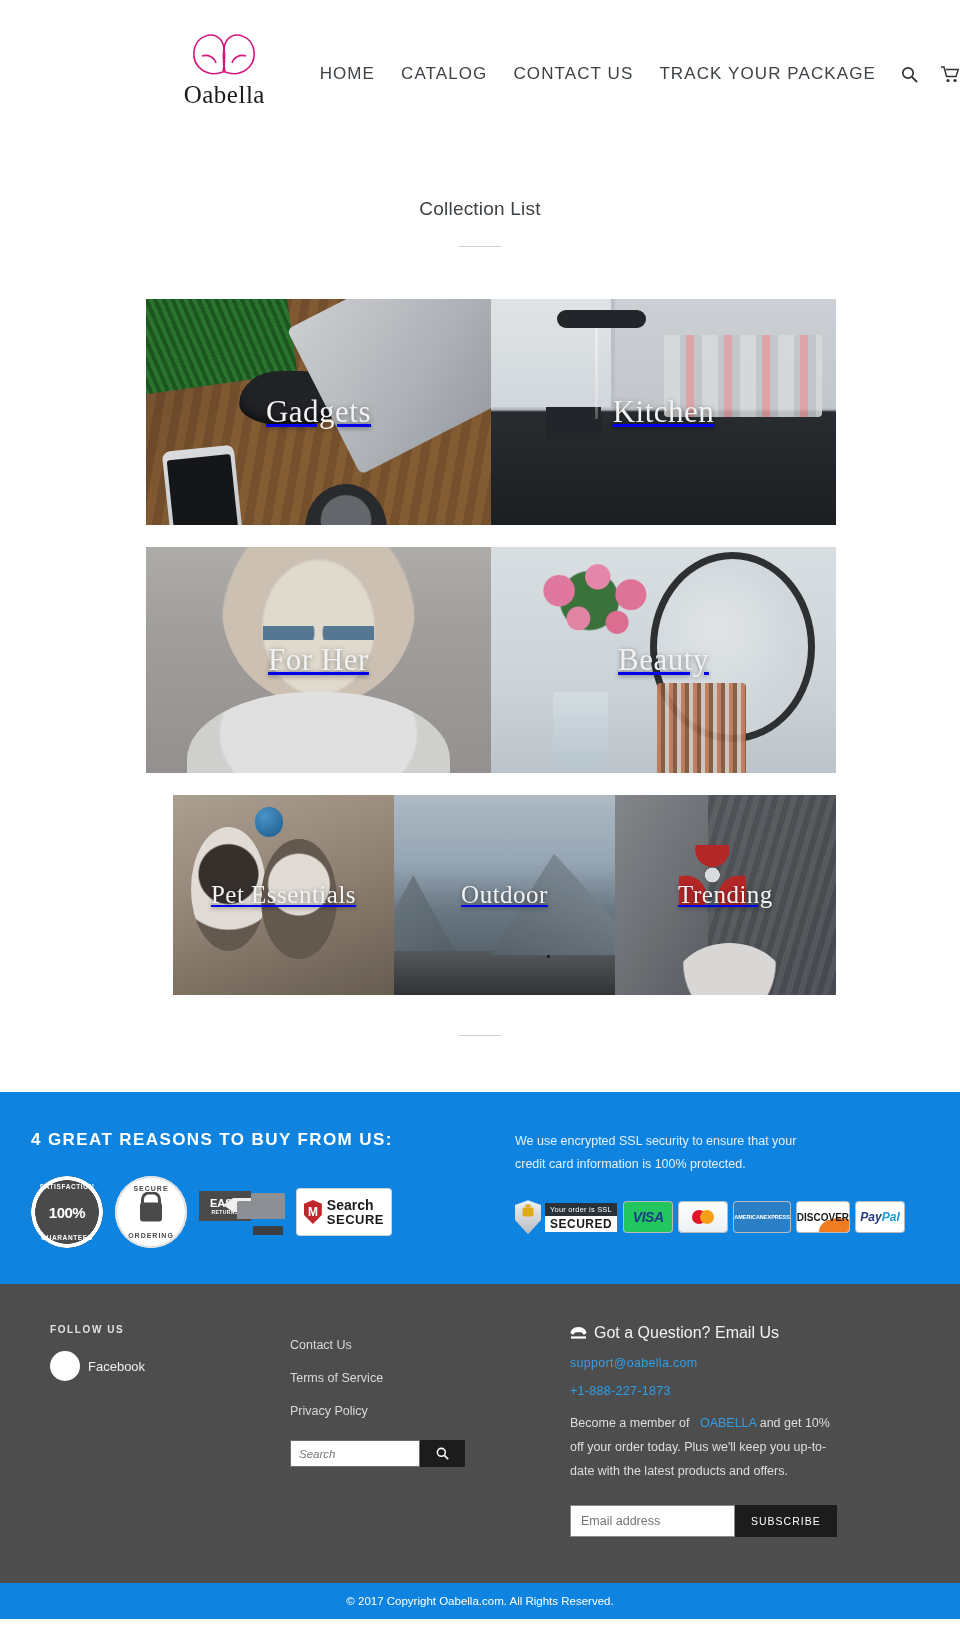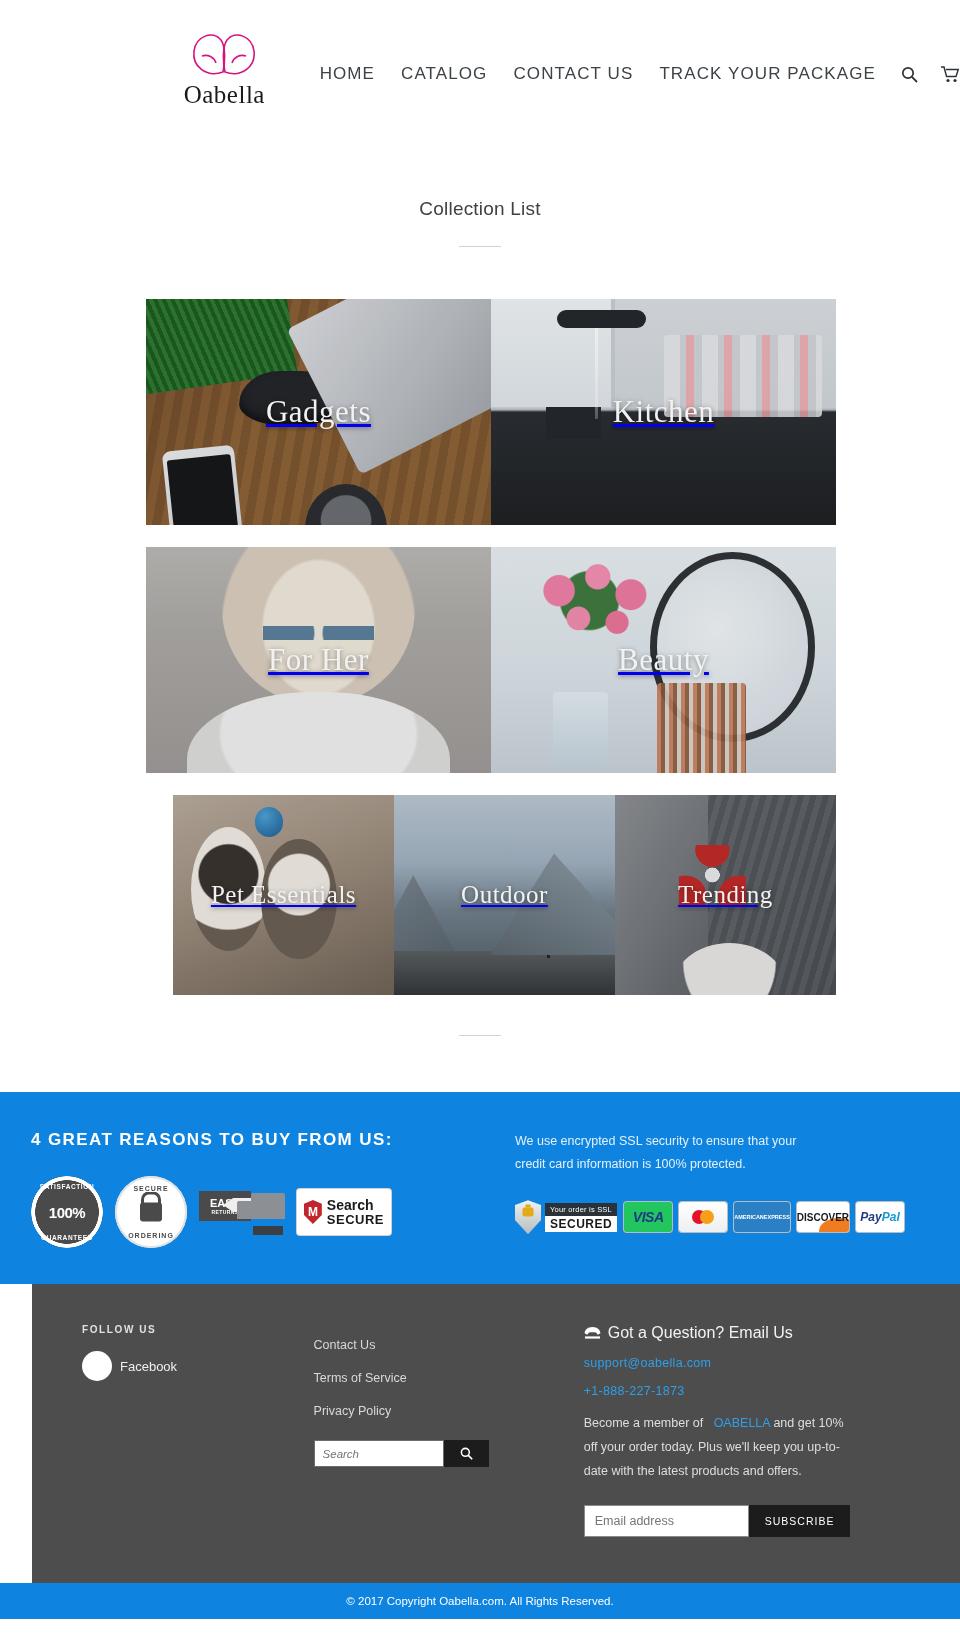--- a/index.html
+++ b/index.html
@@ -377,21 +377,21 @@
   .card-mc .mc-c{ width:14px;height:14px;border-radius:50%;background:#e4132a; }
   .card-mc .mc-c2{ width:14px;height:14px;border-radius:50%;background:#f6a01a; margin-left:-6px; }
   .card-amex{ background:#2b7fc4; color:#fff; font-size:5.5px; line-height:1.15; text-align:center; font-weight:bold;}
   .card-disc{ background:#fff; color:#1a1a1a; font-size:8px; position:relative; overflow:hidden;}
   .card-disc .d-arc{position:absolute; right:-10px; bottom:-12px; width:40px;height:26px;border-radius:50%;background:#f07c22;}
   .card-disc .d-t{position:relative; z-index:2; font-size:10px;}
   .card-pp{ background:#fff; color:#253b80; font-style:italic; font-size:12px; }
   .card-pp .pp2{ color:#179bd7; }
 
   
-  .footer{ background:#4d4d4d; padding: 40px 0 46px 0; display:flex;margin-left:32px; }
+  .footer{ background:#4d4d4d; padding: 40px 0 46px 0; display:flex; }
   .f-col1{ width: 290px; padding-left: 50px; }
   .f-col2{ width: 280px; }
   .f-col3{ width: 390px; }
   .f-head{
     color:#dfe1e3; font-size:10px; font-weight:bold; letter-spacing:1.6px; margin-bottom:16px;
   }
   .social-row{ display:flex; align-items:center; gap:8px;}
   .fb-circle{ width:30px;height:30px;border-radius:50%;background:#fff; flex:none;}
   .social-label{ color:#eceeef; font-size:13px; }
 

